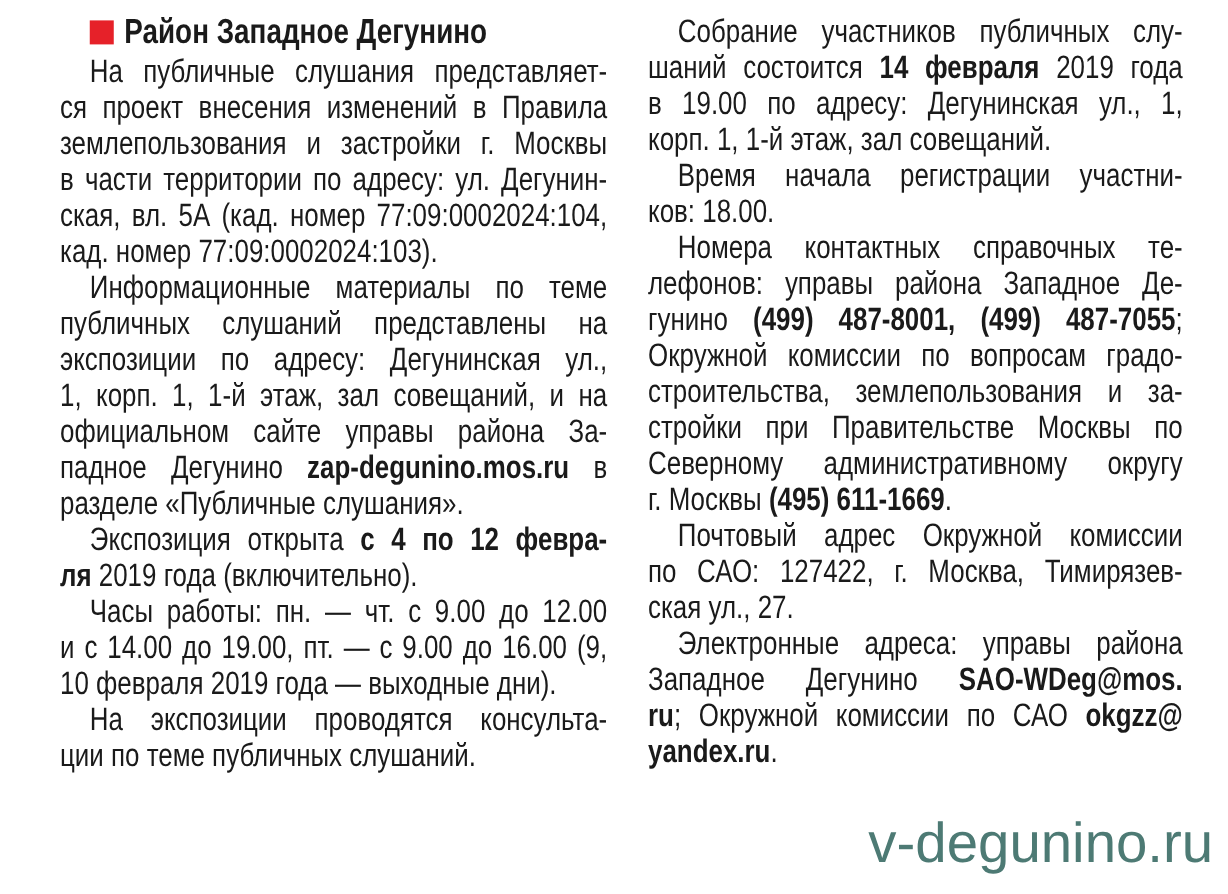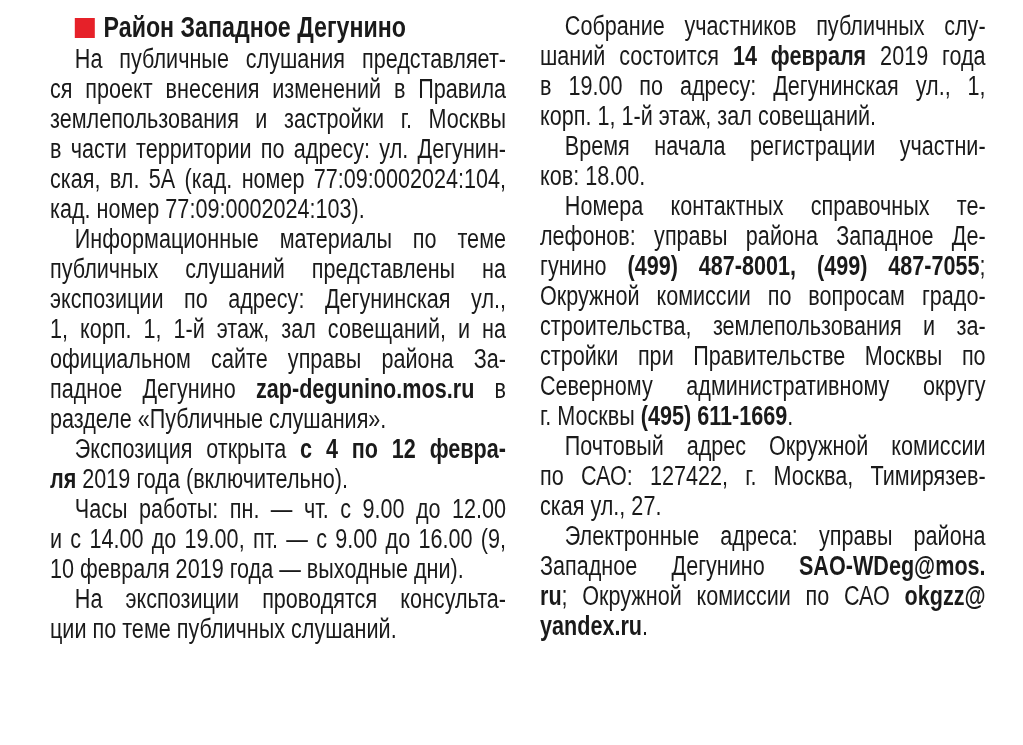--- a/index.html
+++ b/index.html
@@ -134,14 +134,15 @@
         </div>
         <div class="para">
           <div class="line first"><span>Электронные адреса: управы района</span></div>
           <div class="line"><span>Западное Дегунино </span><b>SAO-WDeg@mos.</b></div>
           <div class="line"><b>ru</b><span>; Окружной комиссии по САО </span><b>okgzz@</b></div>
           <div class="line last"><b>yandex.ru</b><span>.</span></div>
         </div>
       </div>
   </div>
 
+  <div class="watermark" style="color: rgb(77, 122, 116);">v-degunino.ru</div>
 
 </div>
 
 </body></html>

